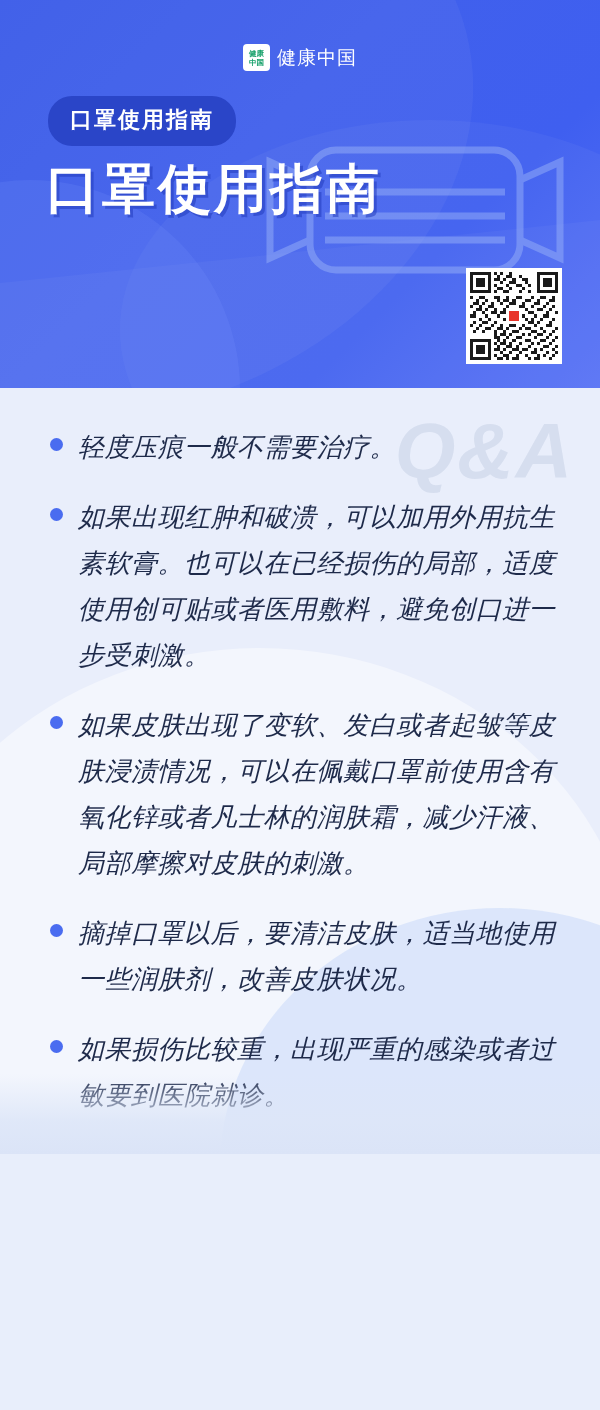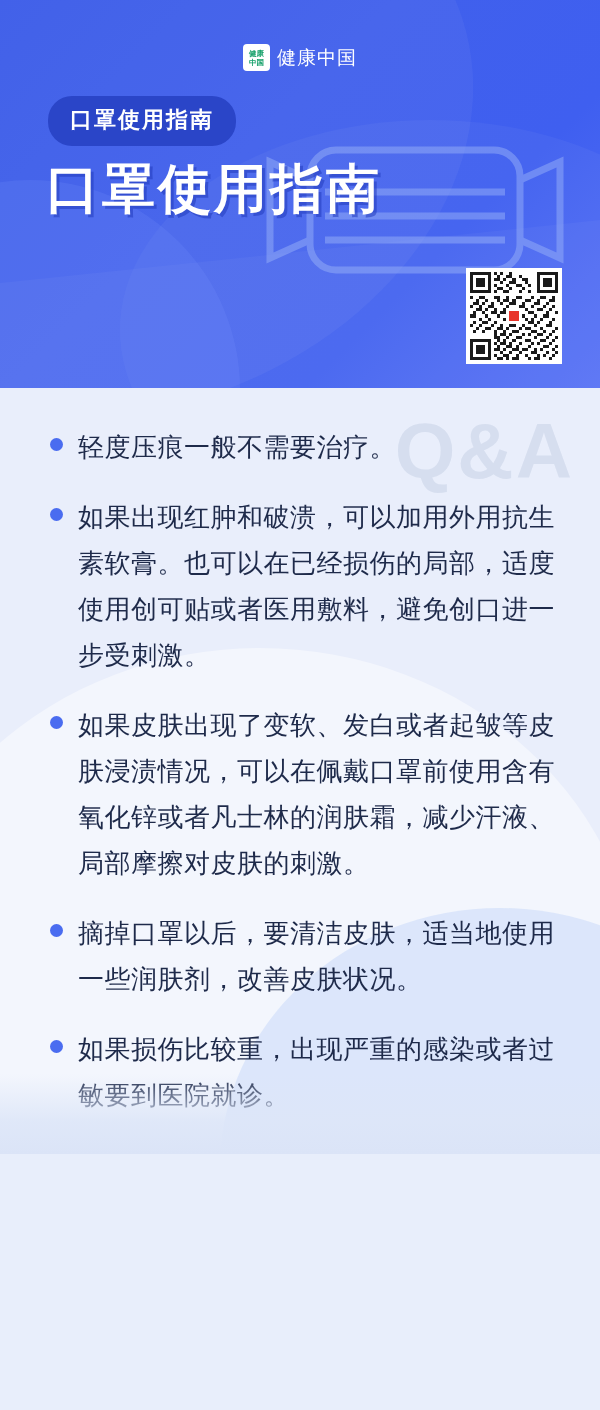--- a/index.html
+++ b/index.html
@@ -181,20 +181,21 @@
   }
   .qr svg { display: block; }
 
   
   .content {
     position: relative;
     width: 600px;
     height: 766px;
     background: #e9eefb;
     overflow: hidden;
+    font-style: italic;
   }
   .content .bg-blob1 {
     position: absolute;
     width: 760px;
     height: 700px;
     left: -120px;
     top: 260px;
     border-radius: 50%;
     background: rgba(255,255,255,0.45);
   }

